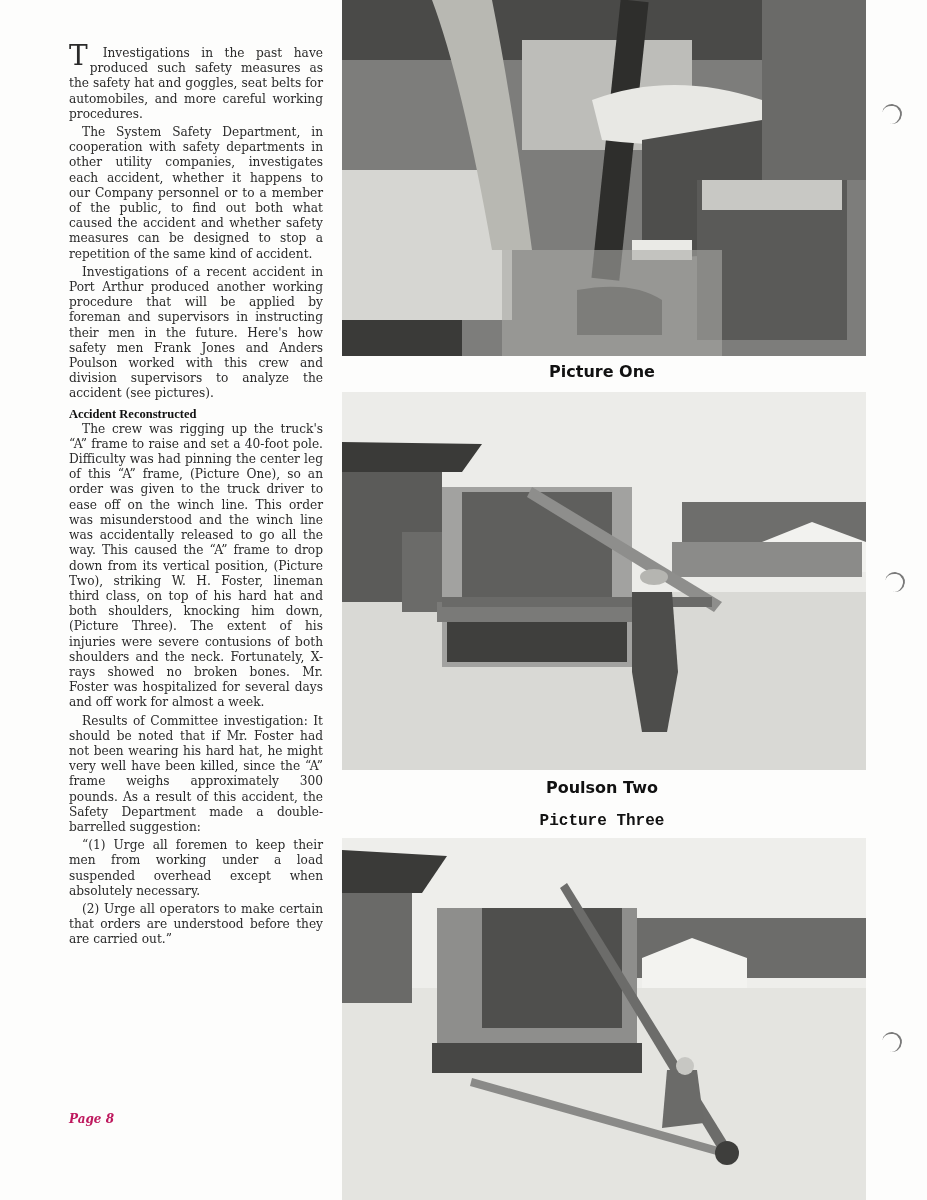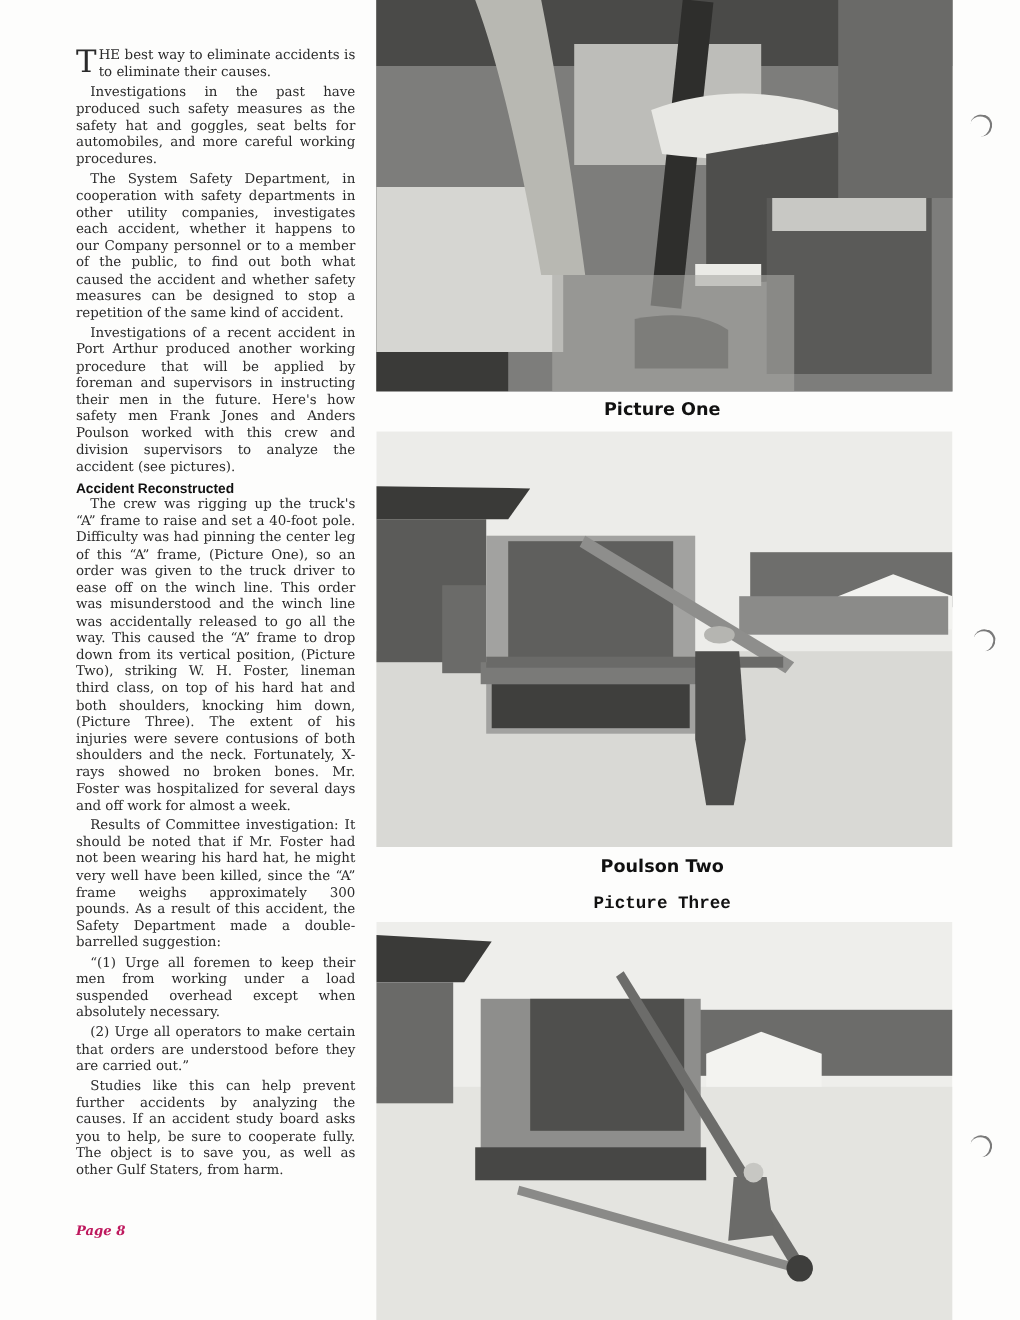--- a/index.html
+++ b/index.html
@@ -2,40 +2,39 @@
 <html><head>
 <meta charset="utf-8">
 <style>
   html, body { margin:0; padding:0; }
   body { width:927px; height:1200px; background:#fdfdfc; position:relative; overflow:hidden; font-family:"DejaVu Serif", serif; color:#2a2a2a; }
   .col { position:absolute; left:69px; top:43px; width:254px; }
   .col p { margin:0; font-size:12.2px; line-height:15.2px; text-align:justify; text-indent:13px; }
   .col p + p { margin-top:3px; }
   .col p.lead { text-indent:0; }
   .dropcap { float:left; font-size:28px; line-height:22px; margin:2px 2px 0 0; font-family:"DejaVu Serif", serif; }
-  .heading { font-family:Liberation Sans, sans-serif; font-weight:bold; font-size:12.5px; margin:5px 0 0 0; color:#111; }
+  .heading { font-family:Liberation Serif, serif; font-weight:bold; font-size:12.5px; margin:5px 0 0 0; color:#111; }
   .page-num { position:absolute; left:69px; top:1112px; font-family:"DejaVu Serif", serif; font-style:italic; font-weight:bold; font-size:12px; color:#be185d; }
   .photo { position:absolute; overflow:hidden; }
   .caption { position:absolute; font-family:"DejaVu Sans", sans-serif; font-weight:bold; font-size:16px; color:#111; text-align:center; width:520px; left:342px; }
   .hole { position:absolute; width:18px; height:18px; border-top:2px solid #444; border-right:2px solid #444; border-radius:50%; transform:rotate(10deg); opacity:.7; }
 </style>
 </head>
 <body>
 
 <div class="col">
-  <p class="lead"><span class="dropcap">T</span><span>HE best way to eliminate accidents is to eliminate their causes.</span></p>
+  <p class="lead"><span class="dropcap">T</span></p>
   <p>Investigations in the past have produced such safety measures as the safety hat and goggles, seat belts for automobiles, and more careful working procedures.</p>
   <p>The System Safety Department, in cooperation with safety departments in other utility companies, investigates each accident, whether it happens to our Company personnel or to a member of the public, to find out both what caused the accident and whether safety measures can be designed to stop a repetition of the same kind of accident.</p>
   <p>Investigations of a recent accident in Port Arthur produced another working procedure that will be applied by foreman and supervisors in instructing their men in the future. Here's how safety men Frank Jones and Anders Poulson worked with this crew and division supervisors to analyze the accident (see pictures).</p>
   <div class="heading">Accident Reconstructed</div>
   <p style="margin-top:0">The crew was rigging up the truck's “A” frame to raise and set a 40-foot pole. Difficulty was had pinning the center leg of this “A” frame, (Picture One), so an order was given to the truck driver to ease off on the winch line. This order was misunderstood and the winch line was accidentally released to go all the way. This caused the “A” frame to drop down from its vertical position, (Picture Two), striking W. H. Foster, lineman third class, on top of his hard hat and both shoulders, knocking him down, (Picture Three). The extent of his injuries were severe contusions of both shoulders and the neck. Fortunately, X-rays showed no broken bones. Mr. Foster was hospitalized for several days and off work for almost a week.</p>
   <p>Results of Committee investigation: It should be noted that if Mr. Foster had not been wearing his hard hat, he might very well have been killed, since the “A” frame weighs approximately 300 pounds. As a result of this accident, the Safety Department made a double-barrelled suggestion:</p>
   <p>“(1) Urge all foremen to keep their men from working under a load suspended overhead except when absolutely necessary.</p>
   <p>(2) Urge all operators to make certain that orders are understood before they are carried out.”</p>
-  <p>Studies like this can help prevent further accidents by analyzing the causes. If an accident study board asks you to help, be sure to cooperate fully. The object is to save you, as well as other Gulf Staters, from harm.</p>
 </div>
 
 <div class="page-num">Page 8</div>
 
 <div class="photo" style="left:342px; top:0; width:524px; height:356px; background:#8c8c8a;">
   <svg width="524" height="356" viewBox="0 0 524 356">
     <rect width="524" height="356" fill="#7d7d7b"></rect>
     <rect x="0" y="0" width="524" height="60" fill="#4a4a48"></rect>
     <rect x="180" y="40" width="170" height="110" fill="#bdbdb9"></rect>
     <rect x="0" y="170" width="170" height="150" fill="#d6d6d2"></rect>

